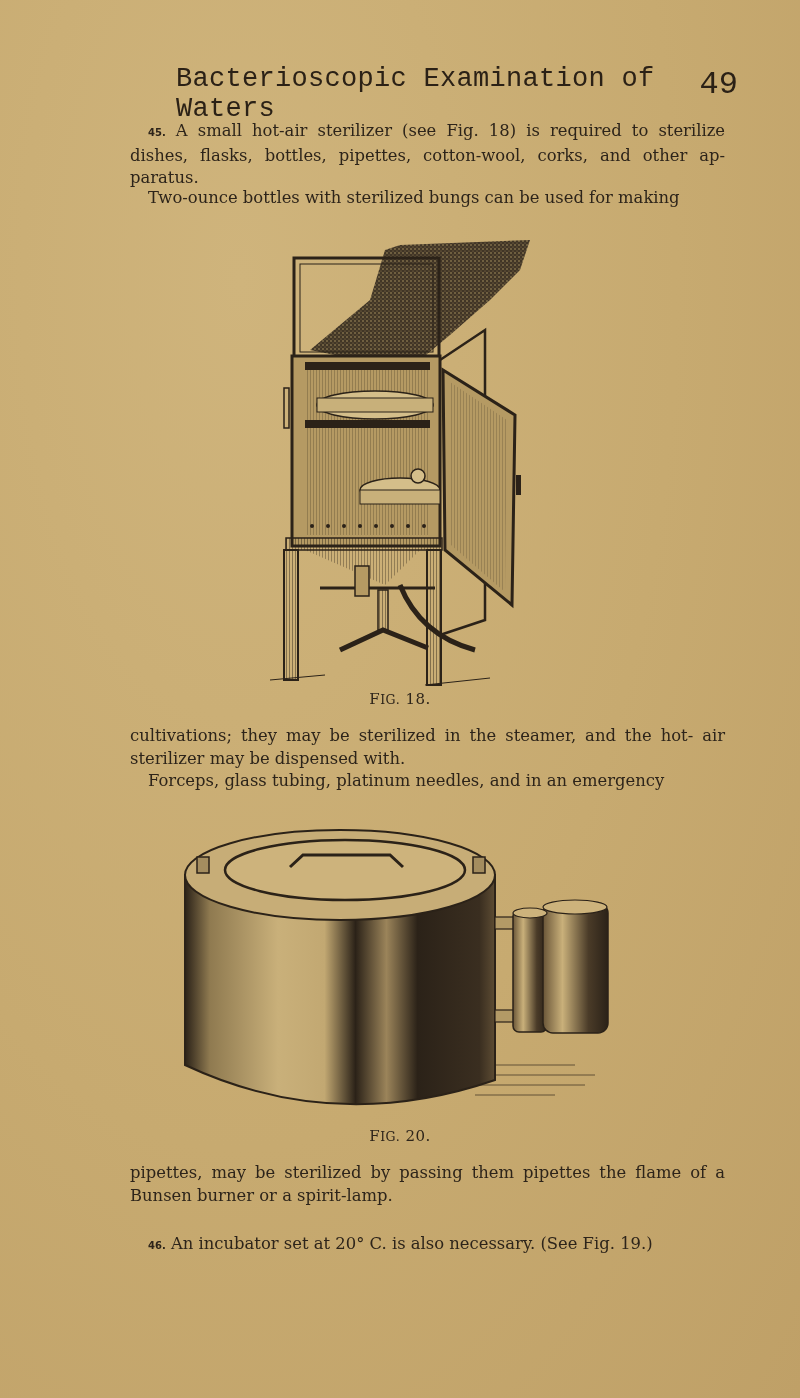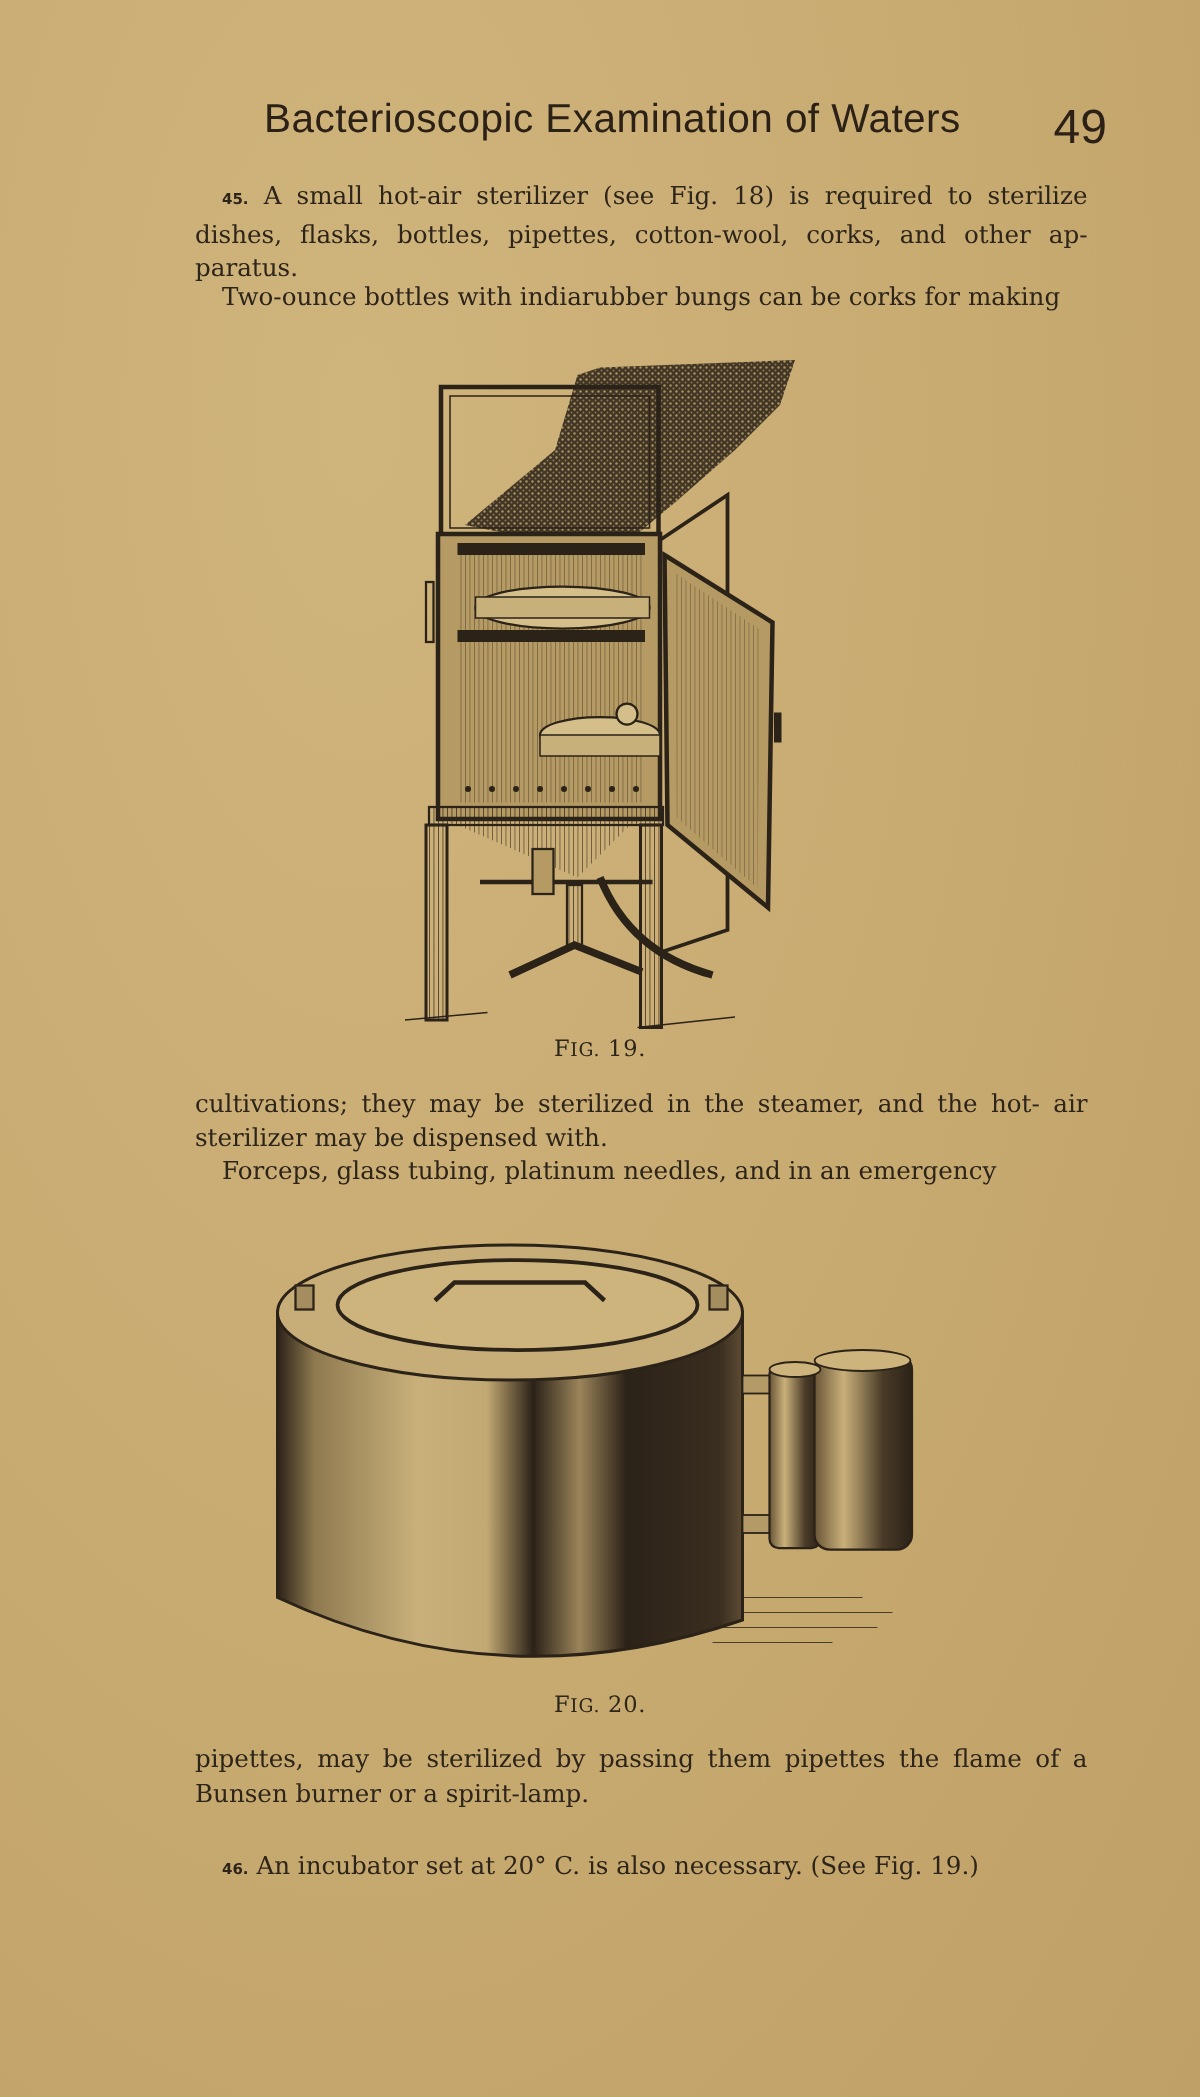--- a/index.html
+++ b/index.html
@@ -7,21 +7,21 @@
     width:800px; height:1398px; overflow:hidden;
     background:#c9ad74;
     background-image: radial-gradient(ellipse at 30% 20%, #cfb47c 0%, #c7aa70 55%, #bfa067 100%);
     color:#2a2118;
     font-family:"DejaVu Serif", serif;
     position:relative;
   }
   .page { position:absolute; left:0; top:0; width:800px; height:1398px; }
   .running-head {
     position:absolute; top:64px; left:176px; width:562px; height:40px;
-    font-family:Liberation Sans, sans-serif; font-size:27px; color:#2b2116;
+    font-family:Liberation Mono, monospace; font-size:27px; color:#2b2116;
   }
   .running-head .title { position:absolute; left:0; top:0; letter-spacing:0.3px; }
   .running-head .folio { position:absolute; right:0; top:0; font-size:32px; top:2px; }
   .para {
     position:absolute; left:130px; width:595px;
     font-family:"DejaVu Serif", serif; font-size:16.4px; line-height:22.5px;
     color:#2d241a; text-align:justify; text-align-last:left;
   }
   .para .num { font-family:"DejaVu Sans", sans-serif; font-weight:bold; font-size:10px; }
   .indent { text-indent:18px; }
@@ -40,21 +40,21 @@
 
   <div class="running-head">
     <span class="title">Bacterioscopic Examination of Waters</span>
     <span class="folio">49</span>
   </div>
 
   <div class="para indent" style="top:120px;">
     <span class="num">45.</span><span> A small hot-air sterilizer (see Fig. 18) is required to sterilize dishes, flasks, bottles, pipettes, cotton-wool, corks, and other ap- paratus.</span>
   </div>
   <div class="para indent" style="top:187px;">
-    <span>Two-ounce bottles with indiarubber bungs can be corks for making</span>
+    <span>Two-ounce bottles with sterilized bungs can be used for making</span>
   </div>
 
   <div class="figure" style="left:250px; top:240px; width:300px; height:450px;">
     <svg width="300" height="450" viewBox="0 0 300 450">
       <defs>
         <pattern id="hatch" width="3" height="3" patternUnits="userSpaceOnUse">
           <line x1="0" y1="0" x2="0" y2="3" stroke="#2b2218" stroke-width="0.9"></line>
         </pattern>
         <pattern id="dots" width="4" height="4" patternUnits="userSpaceOnUse">
           <rect width="4" height="4" fill="#3a2f22"></rect>
@@ -110,21 +110,21 @@
 
       <path d="M20 440 L75 435" stroke="#2b2218" stroke-width="1"></path>
       <path d="M175 445 L240 438" stroke="#2b2218" stroke-width="1"></path>
 
       <rect x="34" y="148" width="5" height="40" fill="none" stroke="#2b2218" stroke-width="1.5"></rect>
       <rect x="266" y="235" width="5" height="20" fill="#2b2218"></rect>
     </svg>
   </div>
 
   <div class="caption" style="top:690px;">
-    <span>F</span><span class="sc">IG.</span><span> 19.</span>
+    <span>F</span><span class="sc">IG.</span><span> 18.</span>
   </div>
 
   <div class="para indent" style="top:770px;">
     <span>Forceps, glass tubing, platinum needles, and in an emergency</span>
   </div>
   <div class="para" style="top:725px;">
     <span>cultivations; they may be sterilized in the steamer, and the hot- air sterilizer may be dispensed with.</span>
   </div>
 
   <div class="figure" style="left:175px; top:795px; width:440px; height:330px;">

